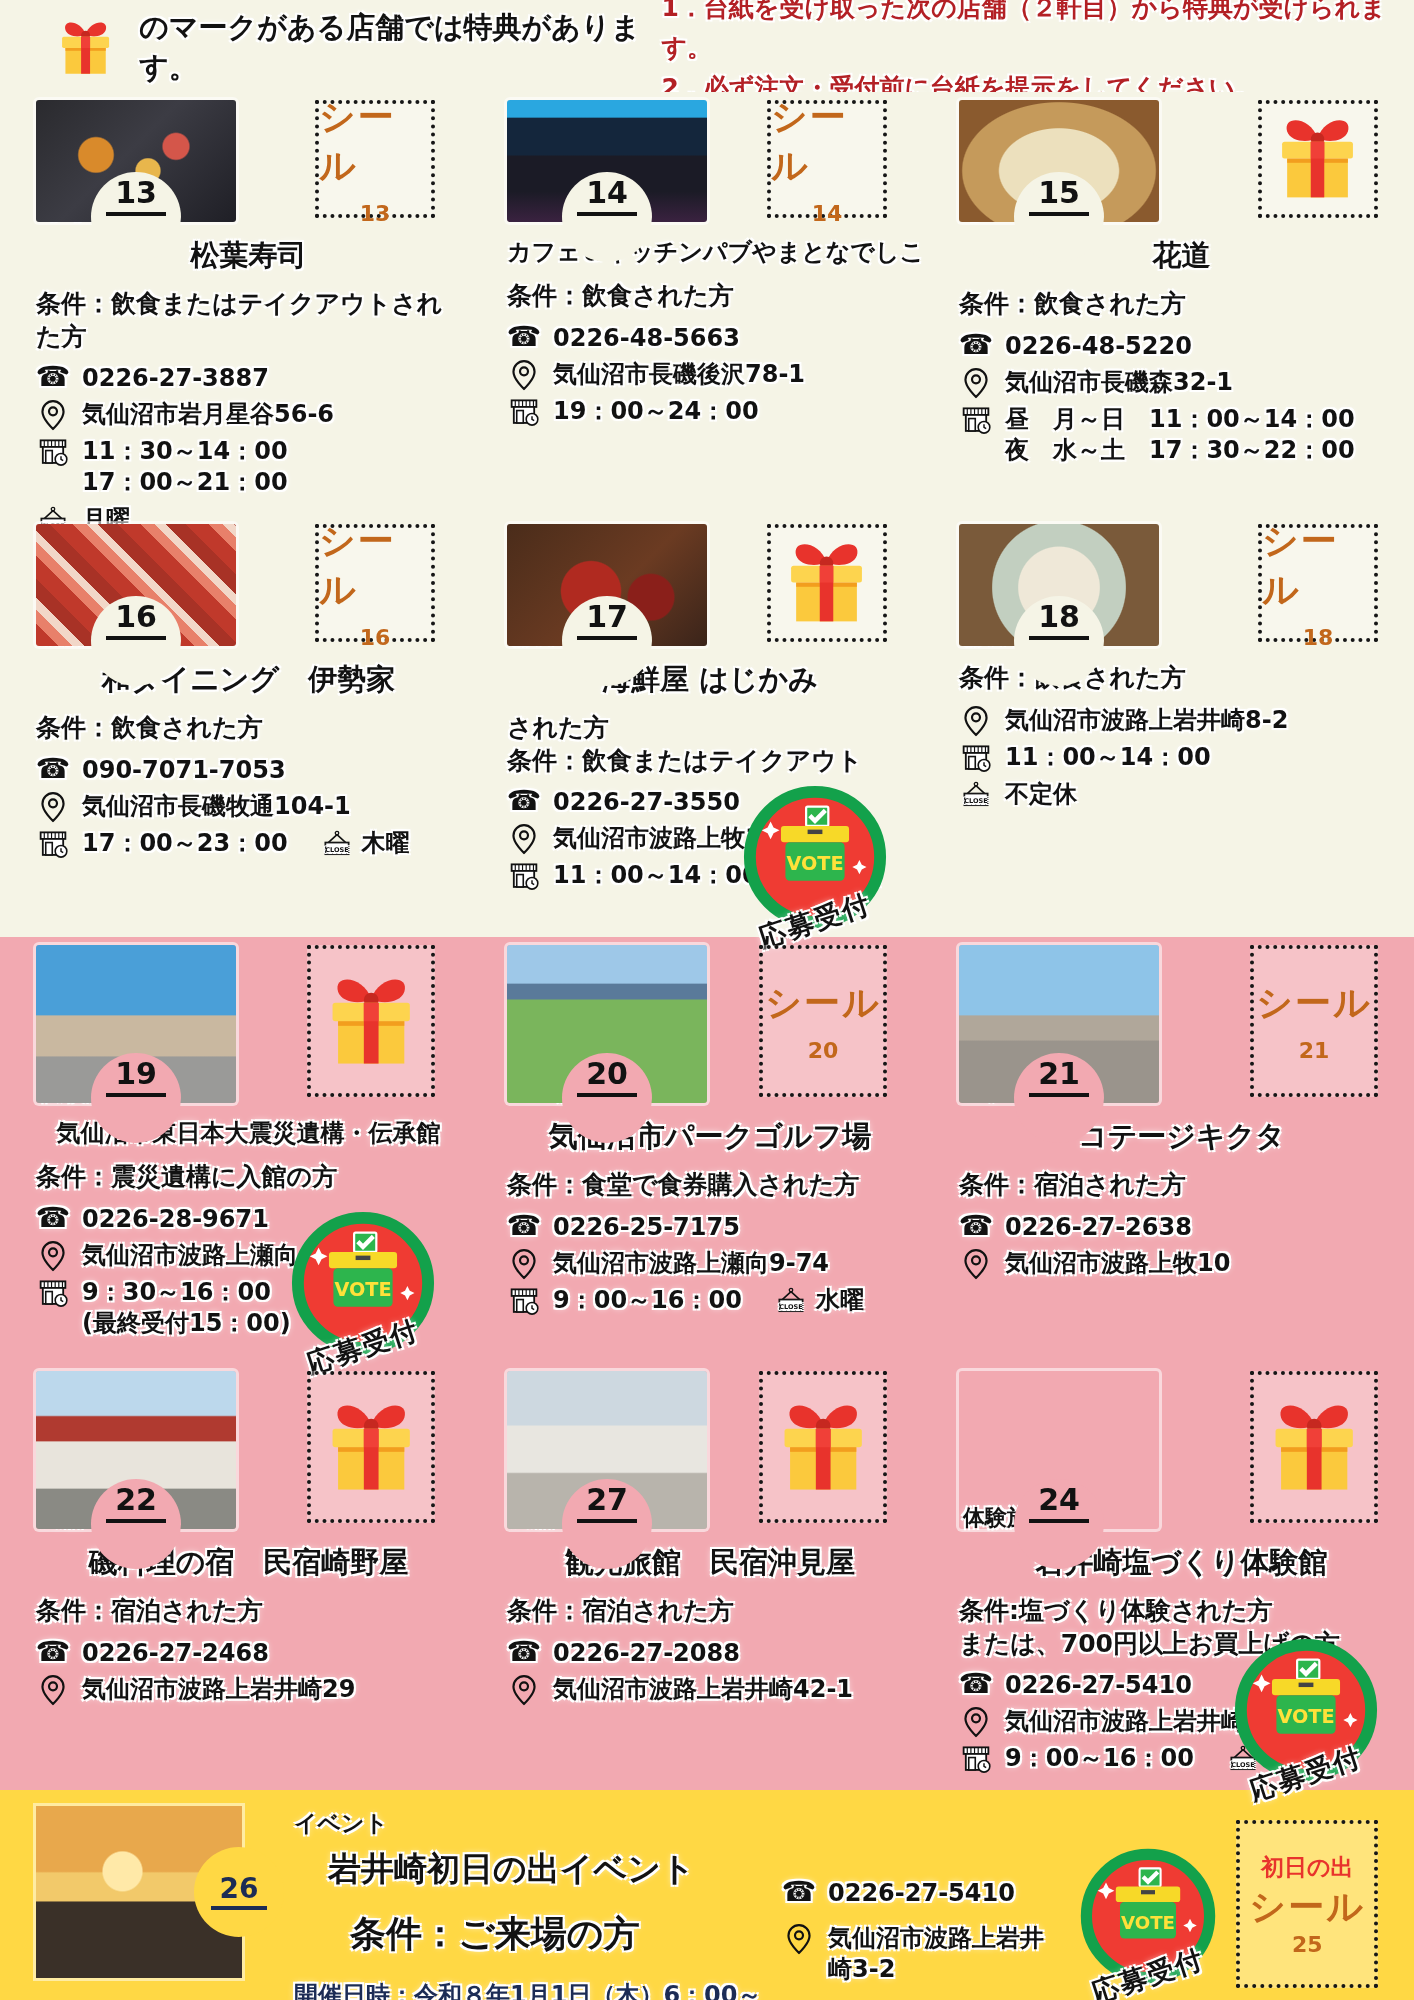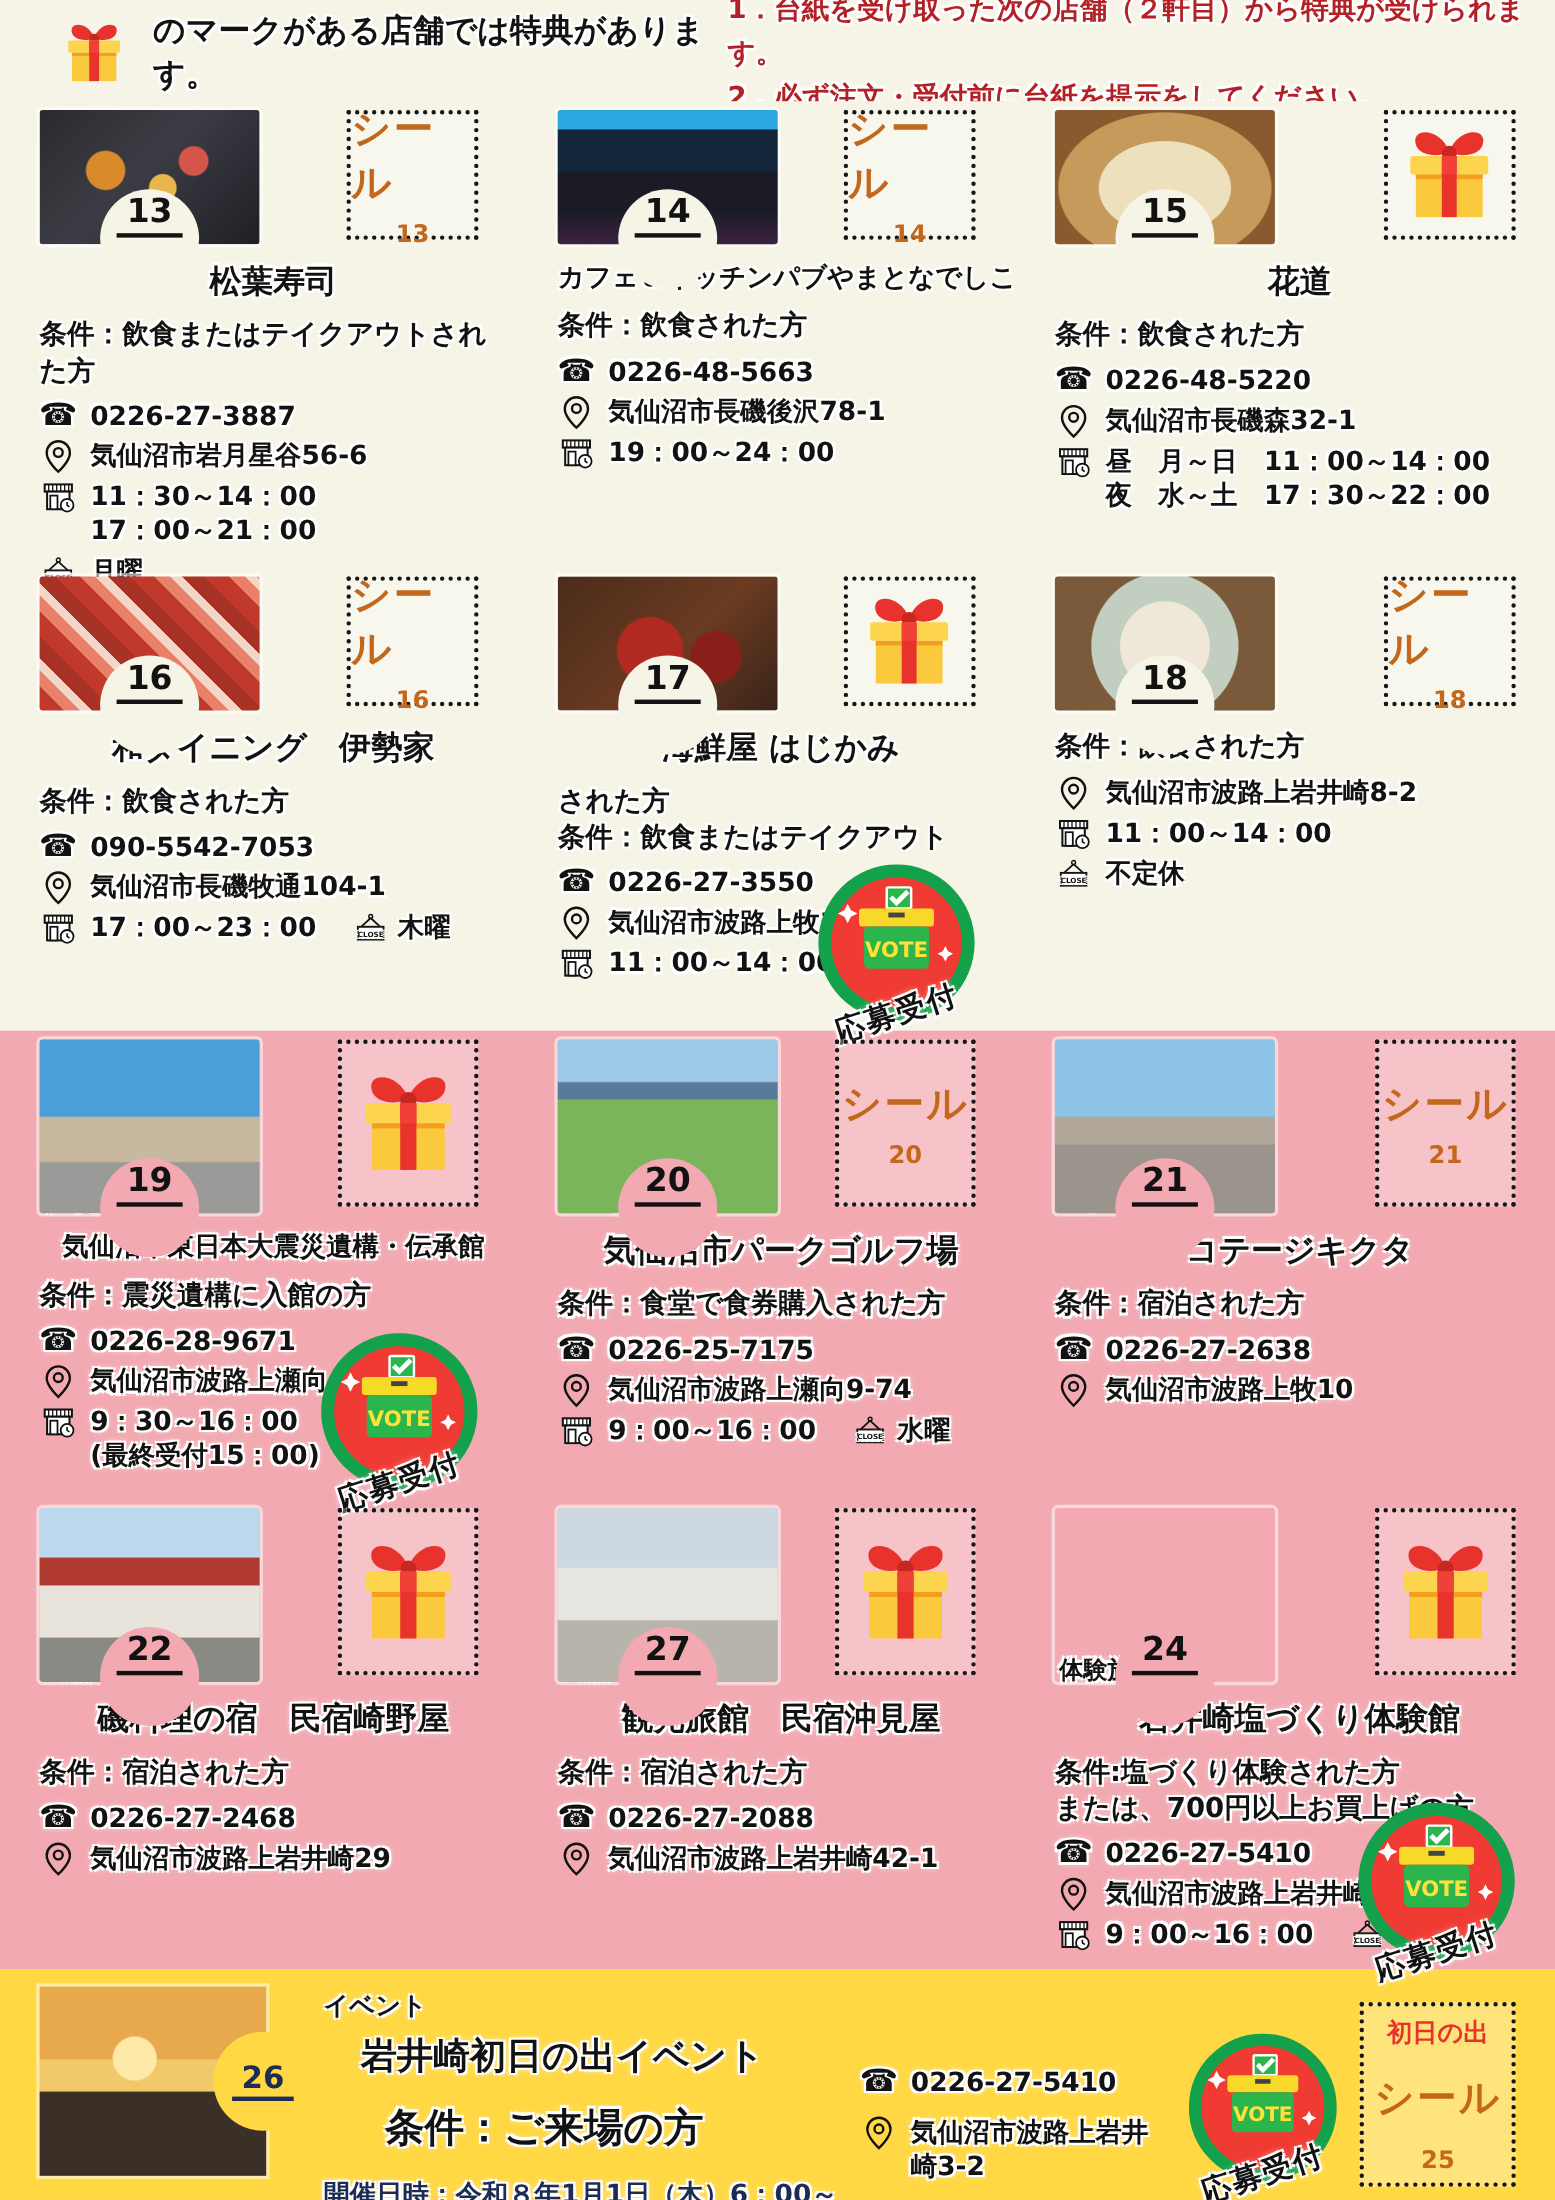--- a/index.html
+++ b/index.html
@@ -65,21 +65,21 @@
   .num-navy{color:var(--navy);border-color:var(--navy);font-size:28px;}
   .event-main{margin-left:34px;width:470px;flex:0 0 auto;padding-top:2px;}
   .event-cat{font-size:23px;font-weight:800;text-shadow:var(--outline);}
   .event-name{font-size:33px;font-weight:800;margin:8px 0 0 34px;text-shadow:var(--outline);white-space:nowrap;}
   .event-cond{font-size:36px;font-weight:800;margin:18px 0 0 56px;text-shadow:var(--outline);}
   .event-schedule{font-size:24px;font-weight:800;color:var(--navy);margin-top:20px;text-shadow:var(--outline);white-space:nowrap;}
   .event-contact{padding-top:72px;font-size:24px;font-weight:800;display:flex;flex-direction:column;gap:14px;width:300px;}
   .event-vote{position:relative;width:140px;height:150px;margin-top:34px;flex:0 0 auto;}
   .event-vote .vote-badge{position:absolute;right:0;bottom:0;width:140px;height:144px;}
   .event-vote .vote-badge svg{width:140px;height:140px;}
-  .event-seal{margin:14px 10px 0 auto;width:152px;height:168px;gap:20px;}
+  .event-seal{margin:14px 10px 0 auto;width:152px;height:168px;gap:0;}
   .seal-title{color:#e8332c;font-size:23px;font-weight:800;}
   
   .photo-13{background:radial-gradient(circle at 30% 45%,#d98a2b 0 11%,transparent 12%),radial-gradient(circle at 56% 58%,#e8b64c 0 9%,transparent 10%),radial-gradient(circle at 70% 38%,#d4564a 0 8%,transparent 9%),linear-gradient(135deg,#2a2a2e,#3c3c44 45%,#1f1f26);}
   .photo-14{background:linear-gradient(180deg,#2aa7e0 0 14%,#14263c 15% 45%,#1b1b26 46% 75%,#3a2240 100%);}
   .photo-15{background:radial-gradient(ellipse at 50% 58%,#ece0bd 0 42%,#c59a5b 43% 68%,#8a5a2e 69% 100%);}
   .photo-16{background:repeating-linear-gradient(45deg,#c0392b 0 16px,#e8806a 16px 26px,#f2d7c8 26px 34px,#a83226 34px 48px);}
   .photo-17{background:radial-gradient(circle at 42% 55%,#b02a20 0 22%,transparent 23%),radial-gradient(circle at 72% 60%,#8a1f1a 0 14%,transparent 15%),linear-gradient(135deg,#4a2c1a,#6b3b22 55%,#3a241a);}
   .photo-18{background:radial-gradient(circle at 50% 52%,#efe8d8 0 34%,#c2cfc0 35% 56%,#7a5a3a 57% 100%);}
   .photo-19{background:linear-gradient(180deg,#4a9fd8 0 44%,#c9b8a0 45% 70%,#9a9a98 71% 100%);}
   .photo-20{background:linear-gradient(180deg,#9ec8e8 0 24%,#5a7a9a 25% 34%,#7ab55c 35% 100%);}
@@ -312,21 +312,21 @@
     </div>
     <div class="cat">居酒屋</div>
     <div class="name">和ダイニング　伊勢家</div>
     <div class="cond">
             <div>条件：飲食された方</div>
           </div>
     <div class="rows">
             <div class="info-row">
               <span class="ic">☎</span>
               <div class="txt">
-                <div>090-5542-7053</div>
+                <div>090-7071-7053</div>
               </div>
             </div>
             <div class="info-row">
               <span class="ic">
                 <svg viewBox="0 0 40 44">
                   <path d="M20 3 C12 3 5.5 9.5 5.5 17.5 C5.5 28 20 41 20 41 C20 41 34.5 28 34.5 17.5 C34.5 9.5 28 3 20 3 Z" fill="none" stroke="#111" stroke-width="3"></path>
                   <circle cx="20" cy="17" r="5.5" fill="none" stroke="#111" stroke-width="3"></circle>
                 </svg>
               </span>
               <div class="txt">

